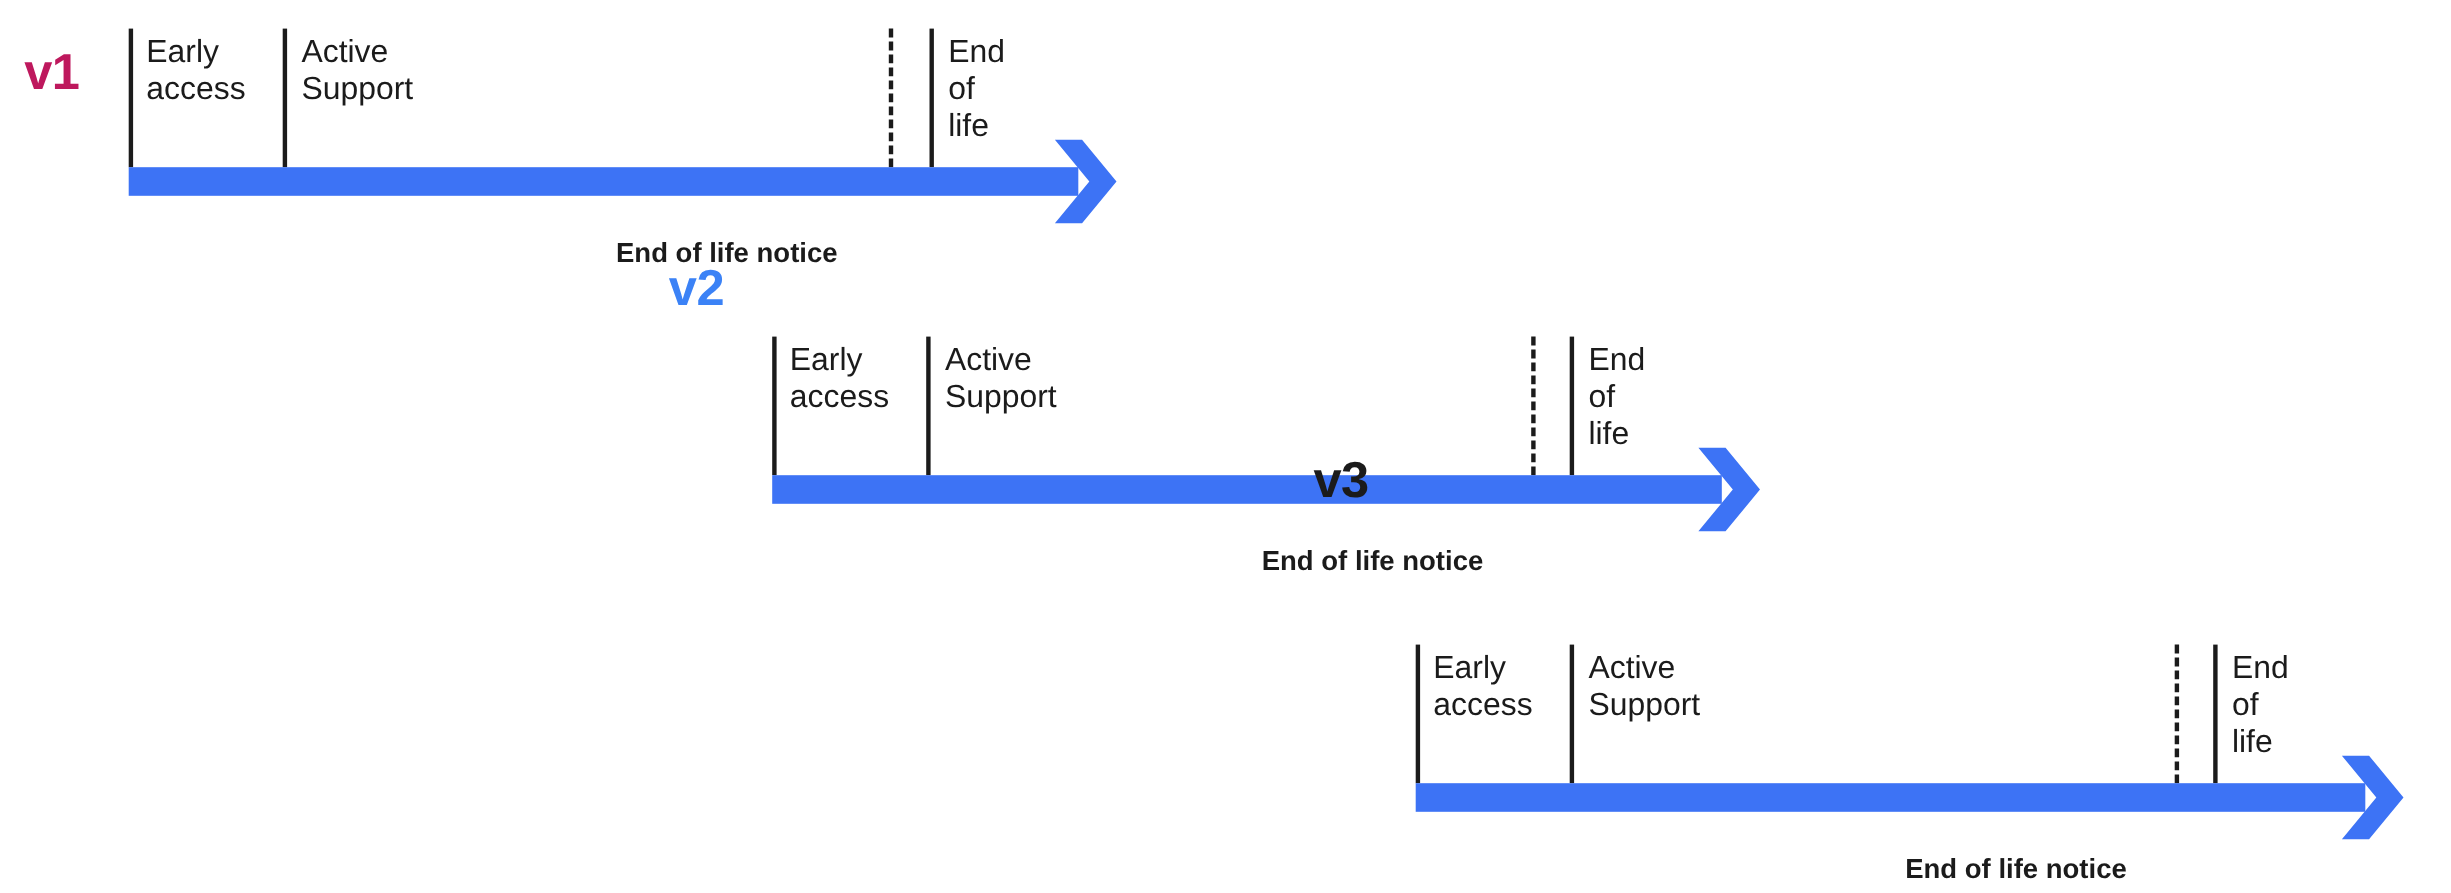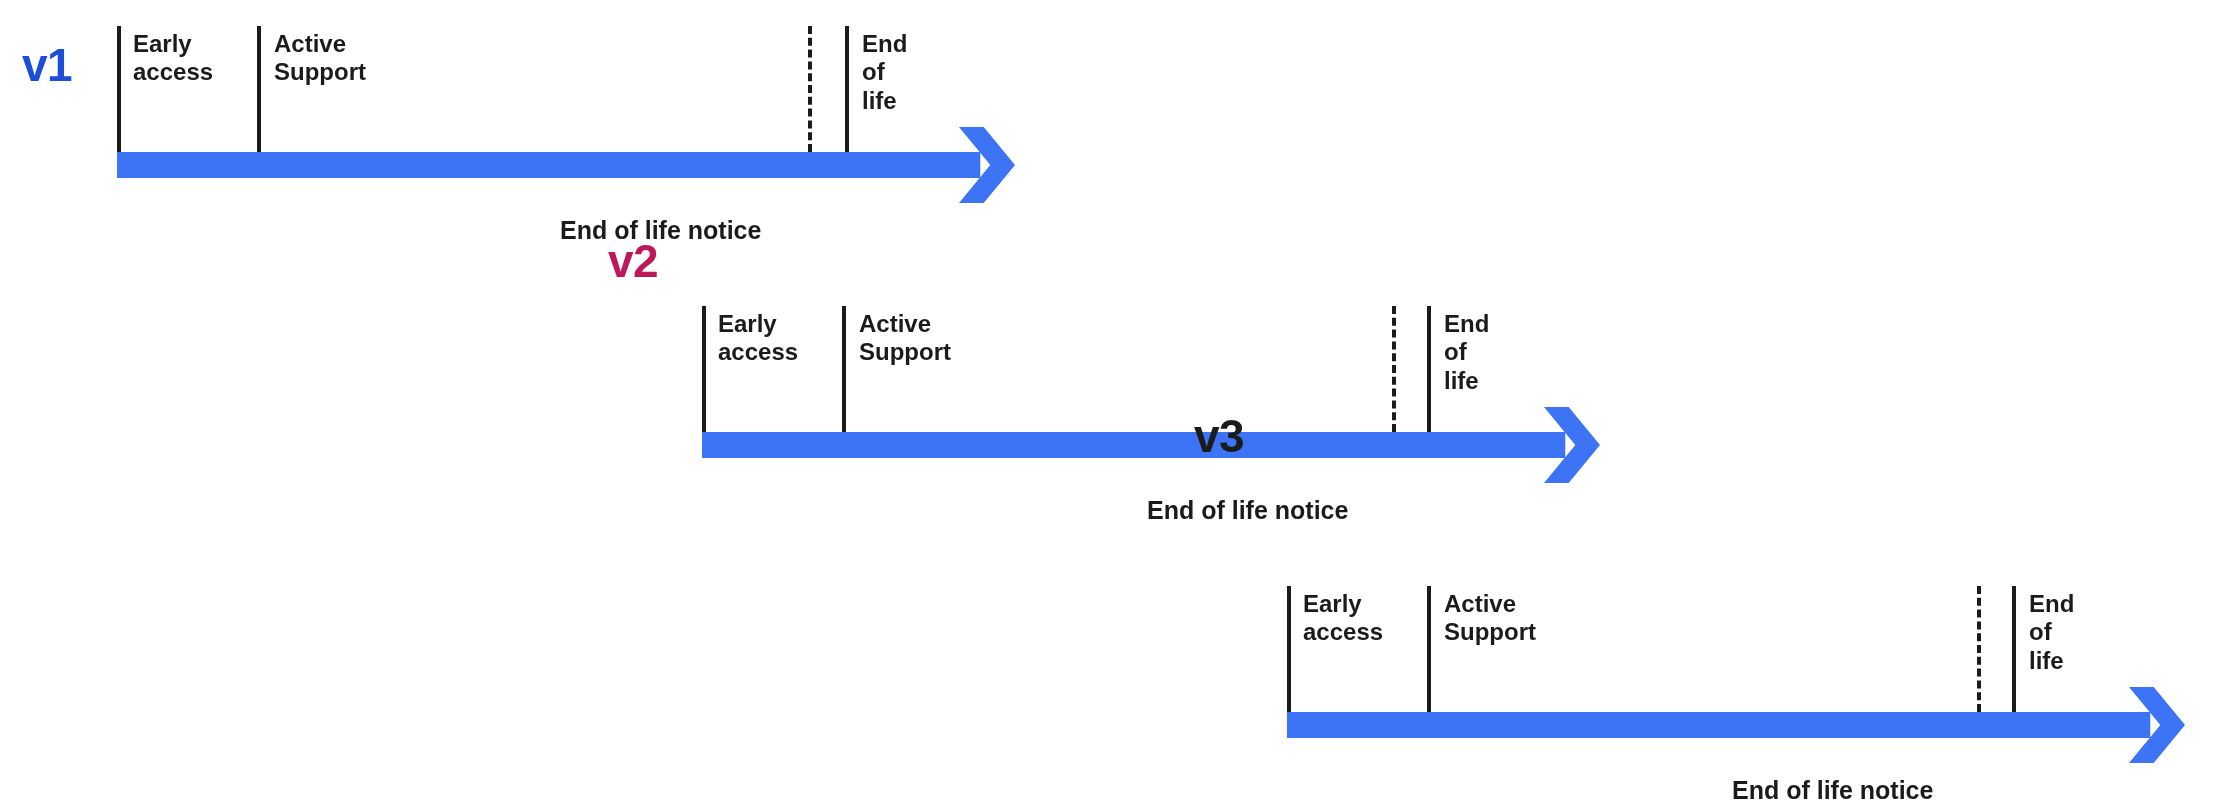--- a/index.html
+++ b/index.html
@@ -49,22 +49,22 @@
   
   .notice-divider {
     position: absolute;
     width: 0;
     border-left: 4px dashed #1b1b1b;
   }
 
   
   .phase-label {
     position: absolute;
-    font-size: 24px;
-    font-weight: 700;
+    font-size: 29px;
+    font-weight: 400;
     color: #1b1b1b;
     line-height: 1.18;
     white-space: pre-line;
   }
 
   
   .arrow {
     position: absolute;
     display: block;
     overflow: visible;
@@ -78,37 +78,37 @@
     color: #1b1b1b;
     white-space: nowrap;
     margin-top: 30px;
   }
 </style>
 </head>
 <body style="background: rgb(255, 255, 255);">
 
 <div class="diagram">
     <div class="timeline-row">
-      <div class="version-label" style="left: 22px; top: 42px; color: #1d4ed8;">v1</div>
+      <div class="version-label" style="left: 22px; top: 42px; color: #be185d;">v1</div>
       <div class="phase-divider" style="left: 117px; top: 26px; height: 126px; background: rgb(27, 27, 27);"></div>
       <div class="phase-label" style="left: 133px; top: 30px; color: rgb(27, 27, 27);">Early
 access</div>
       <div class="phase-divider" style="left: 257px; top: 26px; height: 126px; background: rgb(27, 27, 27);"></div>
       <div class="phase-label" style="left: 274px; top: 30px; color: rgb(27, 27, 27);">Active Support</div>
       <div class="phase-divider" style="left: 845px; top: 26px; height: 126px; background: rgb(27, 27, 27);"></div>
       <div class="phase-label" style="left: 862px; top: 30px; color: rgb(27, 27, 27);">End of life</div>
       <div class="notice-divider" style="left: 808px; top: 26px; height: 126px; border-left-color: rgb(27, 27, 27);"></div>
       <svg class="arrow" width="898" height="76" viewBox="0 0 898 76" style="left: 117px; top: 127px;">
         <rect x="0" y="25" width="863.28" height="26" fill="#3d73f5"></rect>
         <polygon points="842.0,0.0 866.7,0.0 898.0,38.0 866.7,76.0 842.0,76.0 873.3,38.0" fill="#3d73f5"></polygon>
       </svg>
       <div class="bar-caption" style="left: 560px; top: 186px; color: rgb(27, 27, 27);">End of life notice</div>
     </div>
     <div class="timeline-row">
-      <div class="version-label" style="left: 608px; top: 238px; color: #be185d;">v2</div>
+      <div class="version-label" style="left: 608px; top: 238px; color: #3b82f6;">v2</div>
       <div class="phase-divider" style="left: 702px; top: 306px; height: 126px; background: rgb(27, 27, 27);"></div>
       <div class="phase-label" style="left: 718px; top: 310px; color: rgb(27, 27, 27);">Early
 access</div>
       <div class="phase-divider" style="left: 842px; top: 306px; height: 126px; background: rgb(27, 27, 27);"></div>
       <div class="phase-label" style="left: 859px; top: 310px; color: rgb(27, 27, 27);">Active Support</div>
       <div class="phase-divider" style="left: 1427px; top: 306px; height: 126px; background: rgb(27, 27, 27);"></div>
       <div class="phase-label" style="left: 1444px; top: 310px; color: rgb(27, 27, 27);">End of life</div>
       <div class="notice-divider" style="left: 1392px; top: 306px; height: 126px; border-left-color: rgb(27, 27, 27);"></div>
       <svg class="arrow" width="898" height="76" viewBox="0 0 898 76" style="left: 702px; top: 407px;">
         <rect x="0" y="25" width="863.28" height="26" fill="#3d73f5"></rect>

